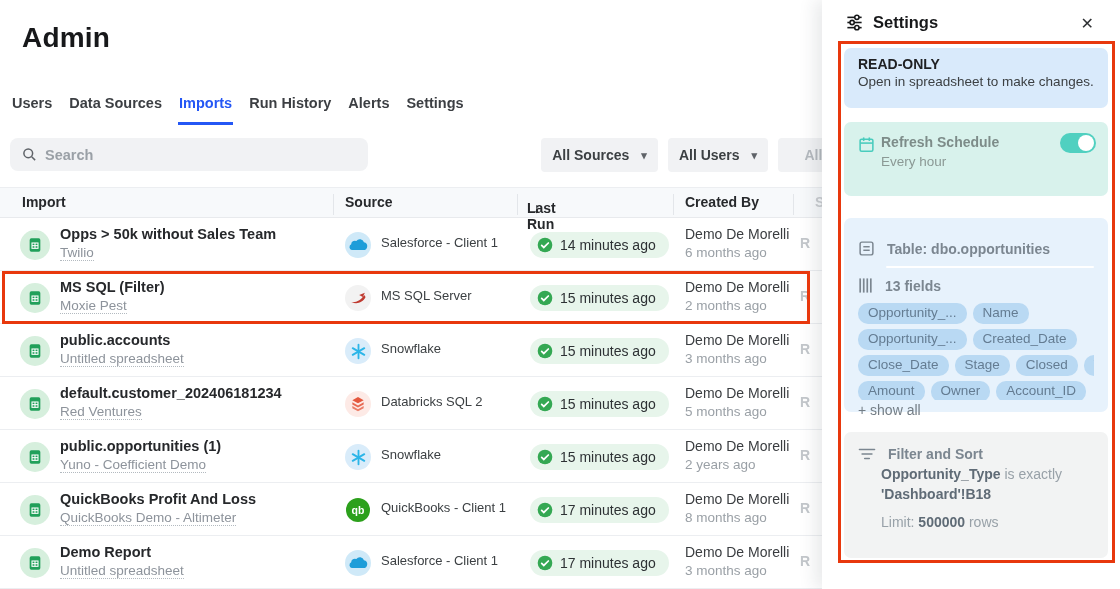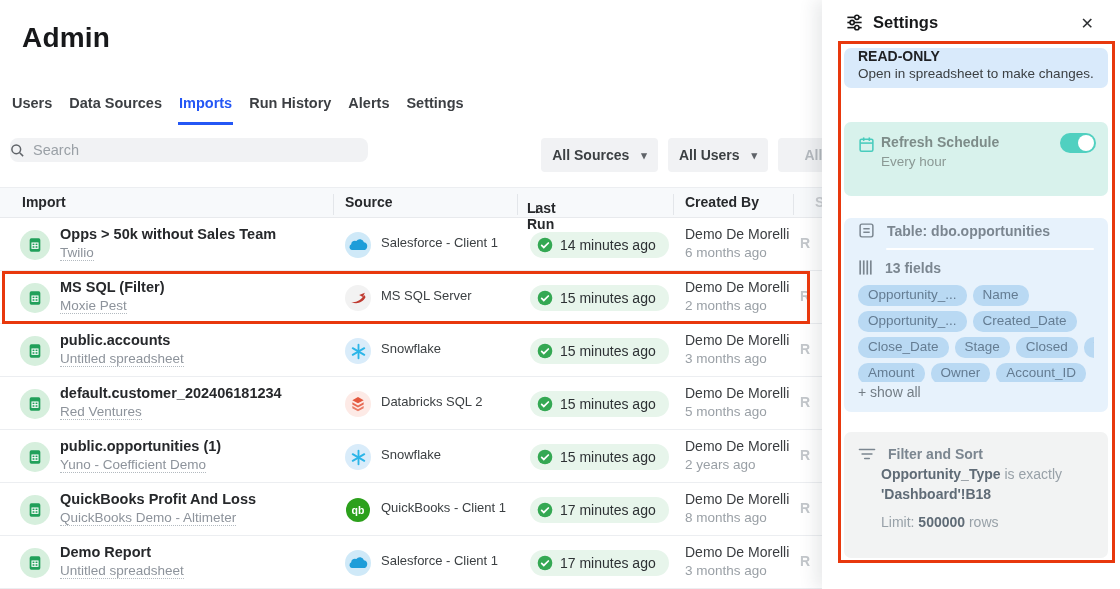--- a/index.html
+++ b/index.html
@@ -8,22 +8,22 @@
     position:relative; overflow:hidden; background:#fff;
     font-family:"Liberation Sans", sans-serif; color:#26282b;
   }
   
   .main { position:absolute; inset:0; }
   .page-title { position:absolute; left:22px; top:22px; font-size:28px; font-weight:800; color:#17181a; letter-spacing:.2px; }
   .tabs { position:absolute; left:11px; top:95px; display:flex; gap:15px; }
   .tab { font-size:14.5px; font-weight:700; color:#3c3f43; padding:0 1px 11px; cursor:pointer; border-bottom:3px solid transparent; }
   .tab.active { color:#2457f5; border-bottom-color:#2457f5; }
 
-  .search-box { position:absolute; left:10px; top:138px; width:358px; height:24px;
-    background:#f1f2f4; border-radius:8px; display:flex; align-items:center; padding:0 0; gap:8px; }
+  .search-box { position:absolute; left:10px; top:138px; width:358px; height:33px;
+    background:#f1f2f4; border-radius:8px; display:flex; align-items:center; padding:0 12px; gap:8px;font-weight:bold; }
   .search-box .ph { font-size:14.5px; color:#9aa0a6; }
   .dd { position:absolute; top:138px; height:34px; background:#f1f2f4; border-radius:4px;
     display:flex; align-items:center; justify-content:center; gap:12px; font-size:14px; font-weight:700; color:#3c4043; }
   .dd .caret { font-size:11px; color:#5f6368; }
   .dd1 { left:541px; width:117px; }
   .dd2 { left:668px; width:100px; }
   .dd3 { left:778px; width:84px; color:#b4b9be; }
 
   
   .table { position:absolute; left:0; top:187px; width:822px; }
@@ -52,30 +52,30 @@
   .r-when { position:absolute; left:685px; top:27px; font-size:13.5px; color:#9aa0a6; }
   .r-frag { position:absolute; left:800px; top:17px; font-size:14px; font-weight:600; color:#c3c7cb; }
 
   
   .panel { position:absolute; left:822px; top:0; width:298px; height:589px; background:#fff;
     box-shadow:-7px 0 16px rgba(40,50,60,.10); z-index:5; }
   .panel-head { position:absolute; left:23px; top:13px; display:flex; align-items:center; gap:9px; }
   .panel-title { font-size:16.5px; font-weight:800; color:#17181a; }
   .panel-close { position:absolute; right:26px; top:14px; font-size:16px; color:#2f3134; cursor:pointer; }
   .pbox { position:absolute; left:22px; width:264px; border-radius:7px; }
-  .box-readonly { top:48px; height:40px; background:#d9eafb; padding:0 14px; }
+  .box-readonly { top:48px; height:60px; background:#d9eafb; padding:8px 14px; }
   .box-readonly .t { font-size:14px; font-weight:800; color:#1f2023; margin-bottom:2px; }
   .box-readonly .s { font-size:13.5px; color:#3c4043; }
   .box-refresh { top:122px; height:74px; background:#d8f2ec; padding:12px 12px 0 14px; }
   .box-refresh .ic { position:absolute; left:14px; top:14px; }
   .box-refresh .t { margin-left:23px; font-size:14px; font-weight:800; color:#7d8c89; }
   .box-refresh .l { margin-left:23px; font-size:13.5px; color:#8b9995; margin-top:4px; }
   .toggle { position:absolute; right:12px; top:11px; width:36px; height:20px; border-radius:10px; background:#50d0c0; cursor:pointer; }
   .toggle .knob { position:absolute; right:2px; top:2px; width:16px; height:16px; border-radius:50%; background:#fff; }
-  .box-table { top:218px; height:194px; background:#e7f2fc; padding:4px 14px 0; }
+  .box-table { top:218px; height:194px; background:#e7f2fc; padding:22px 14px 0; }
   .prow { display:flex; align-items:center; gap:12px; }
   .prow .t { font-size:14px; font-weight:800; color:#7b8690; }
   .box-table .divider { height:2px; background:#fff; margin:9px 0 9px 28px; border-radius:1px; }
   .chips-clip { height:97px; overflow:hidden; margin-top:9px; }
   .chip-row { display:flex; gap:6px; margin-bottom:5px; }
   .chip { background:#b9d9f3; color:#647c92; font-size:13.5px; padding:2px 10px 4px; border-radius:10px; white-space:nowrap; }
   .show-all { font-size:14px; color:#737d85; margin-top:2px; }
   .box-filter { top:432px; height:126px; background:#f2f3f3; padding:14px 14px 0; }
   .cond { margin:2px 0 0 23px; font-size:14px; line-height:20px; color:#98a1a8; }
   .cond b, .limit b { color:#5f6b76; font-weight:800; }

